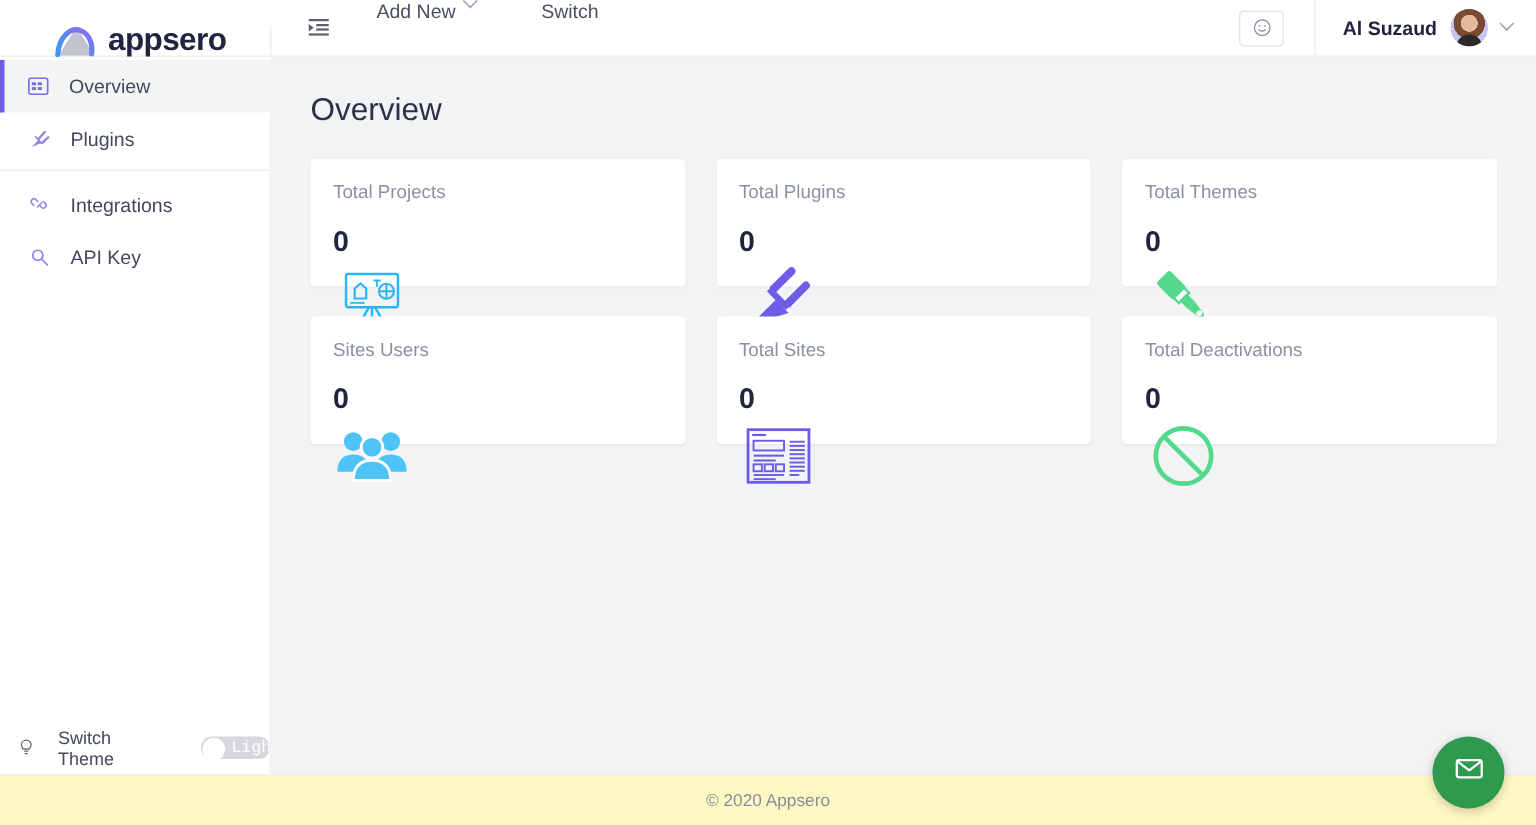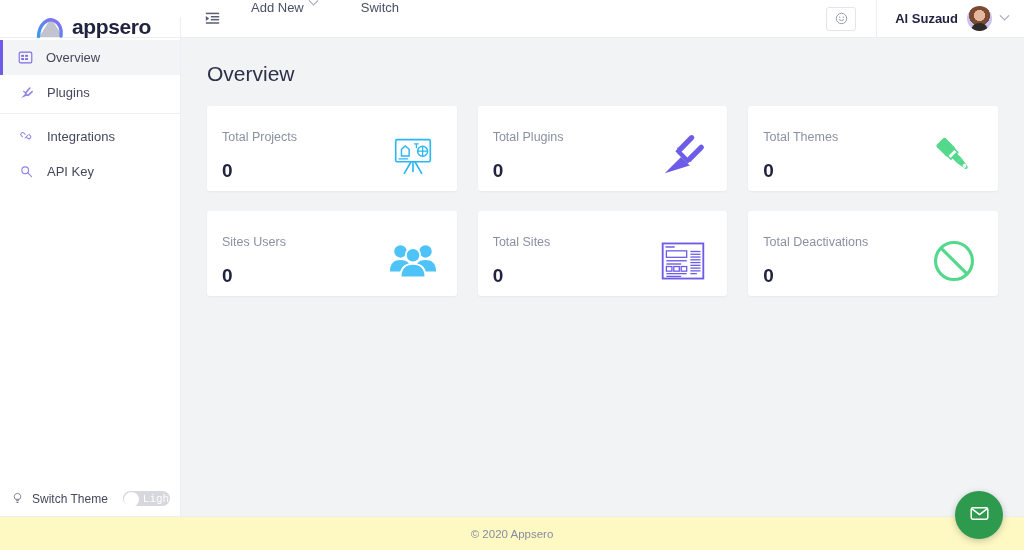--- a/index.html
+++ b/index.html
@@ -138,21 +138,21 @@
   .side-item .ico { width: 16px; height: 16px; flex: 0 0 16px; display:flex; align-items:center; justify-content:center;}
   .side-divider { height: 1px; background: #eceef2; margin: 3px 0; }
 
   .switch-theme-row {
     position: absolute;
     bottom: 0; left: 0; right: 0;
     height: 35px;
     display: flex;
     align-items: center;
     padding-left: 11px;
-    gap: 7px;
+    gap: 14px;
     font-size: 12px;
     color: #44485c;
   }
   .toggle {
     width: 47px; height: 15px;
     background: #d6d8dd;
     border-radius: 9px;
     position: relative;
     margin-left: 8px;
     cursor: pointer;
@@ -187,22 +187,23 @@
     grid-template-columns: repeat(3, 1fr);
     gap: 20px 21px;
   }
   .card {
     background: #ffffff;
     border-radius: 3px;
     height: 85px;
     padding: 15px 18px 0 15px;
     display: flex;
     justify-content: space-between;
-    align-items: center;
+    align-items: flex-start;
     box-shadow: 0 1px 2px rgba(30,35,60,0.05);
+    flex-direction: column;
   }
   .card-label { font-size: 12.5px; color: #8b90a3; margin-bottom: 16px; }
   .card-value { font-size: 19px; color: #21243f; font-weight: bold; }
   .card-icon { width: 52px; height: 52px; flex: 0 0 52px; display: flex; align-items: center; justify-content: center;}
 
   
   .footer {
     height: 34px;
     flex: 0 0 34px;
     background: #fef9c3;

